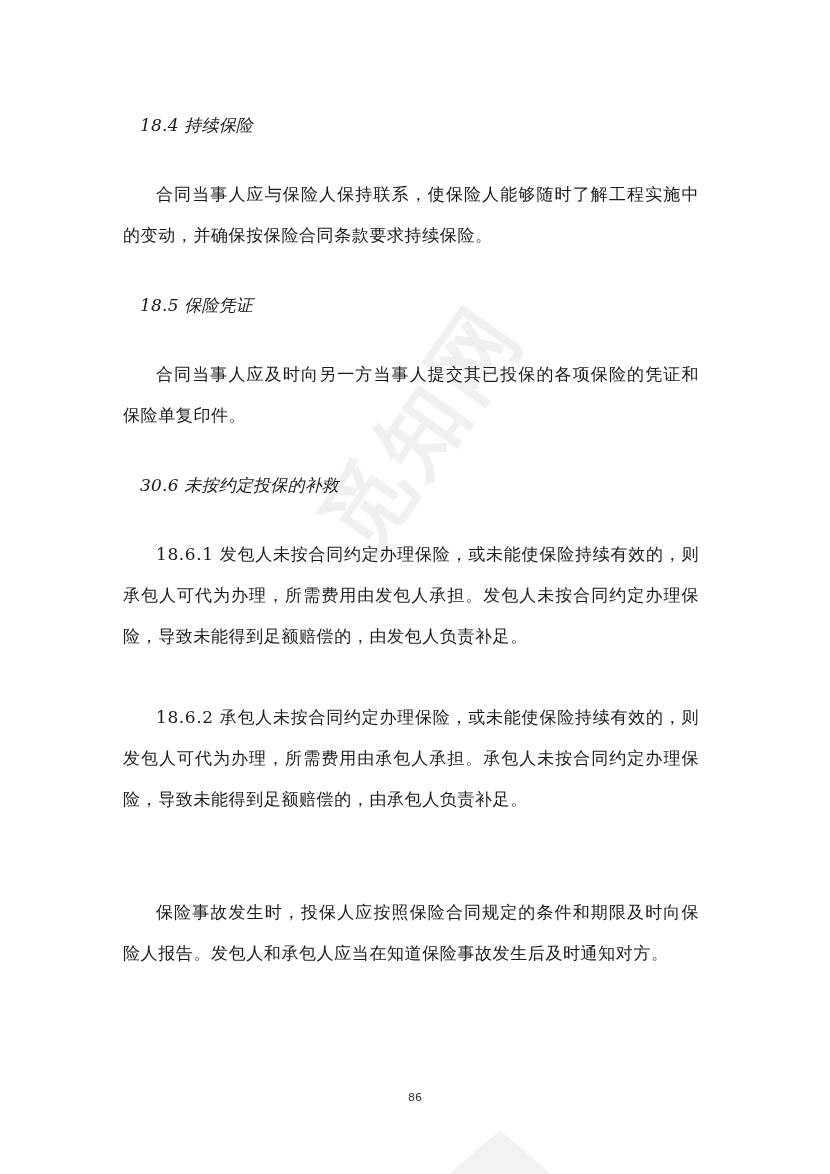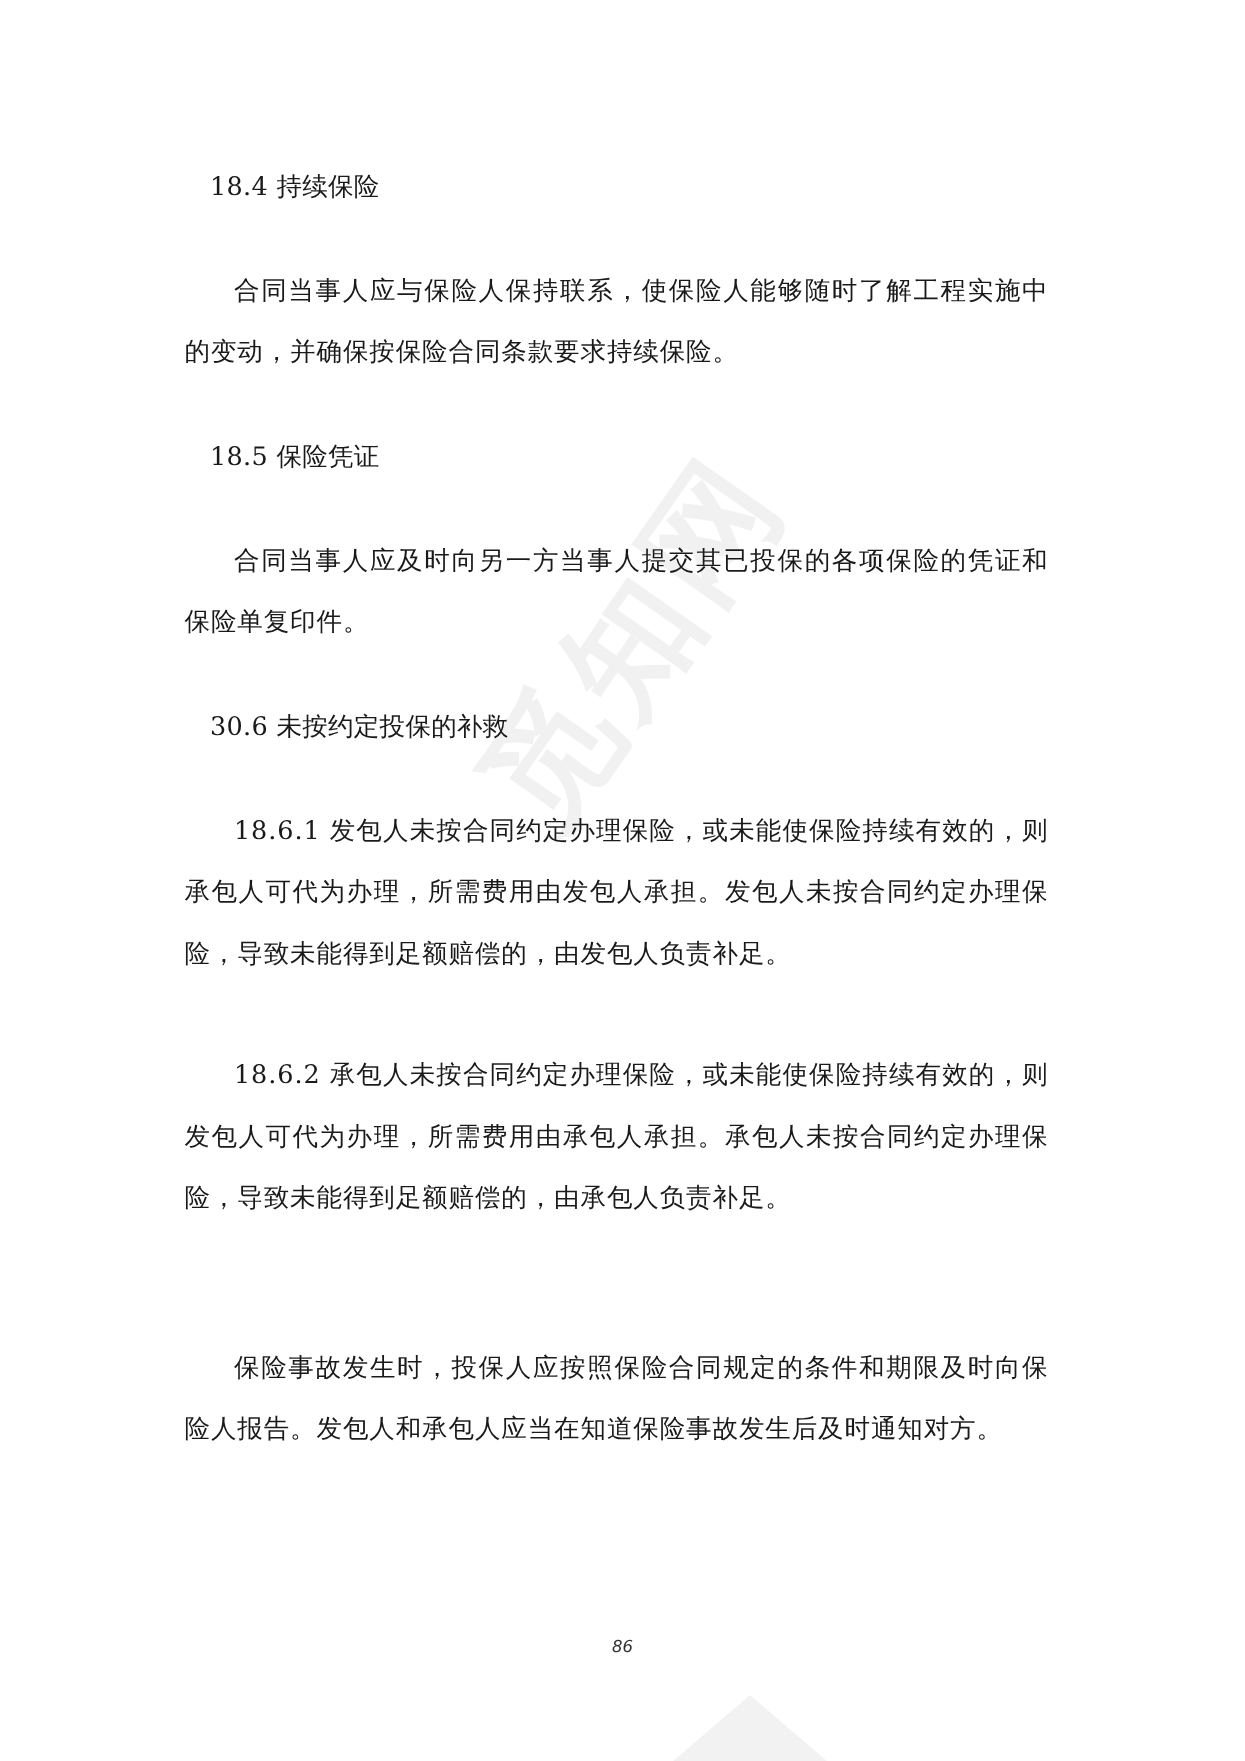--- a/index.html
+++ b/index.html
@@ -27,41 +27,41 @@
       left: 107px;
       top: 108px;
       width: 608px;
     }
     .heading {
       font-size: 17px;
       line-height: 34px;
       padding-left: 33px;
       margin: 0;
       letter-spacing: 0.2px;
+      font-style: italic;
     }
     .para {
       font-size: 17px;
       line-height: 41px;
       margin: 16px;
       text-indent: 33px;
       text-align: justify;
       letter-spacing: 0.6px;
     }
     .gap-h { height: 16px; }
     .gap-p { height: 8px; }
     .page-number {
       position: absolute;
       left: 0;
       width: 830px;
       top: 1091px;
       text-align: center;
       font-family: "DejaVu Sans", "Liberation Sans", sans-serif;
       font-size: 11px;
       color: #333;
-      font-style: italic;
     }
     .watermark {
       position: absolute;
       left: 285px;
       top: 370px;
       font-family: "DejaVu Sans", "Liberation Sans", sans-serif;
       font-weight: bold;
       font-size: 86px;
       color: rgba(0,0,0,0.055);
       transform: rotate(-55deg);

